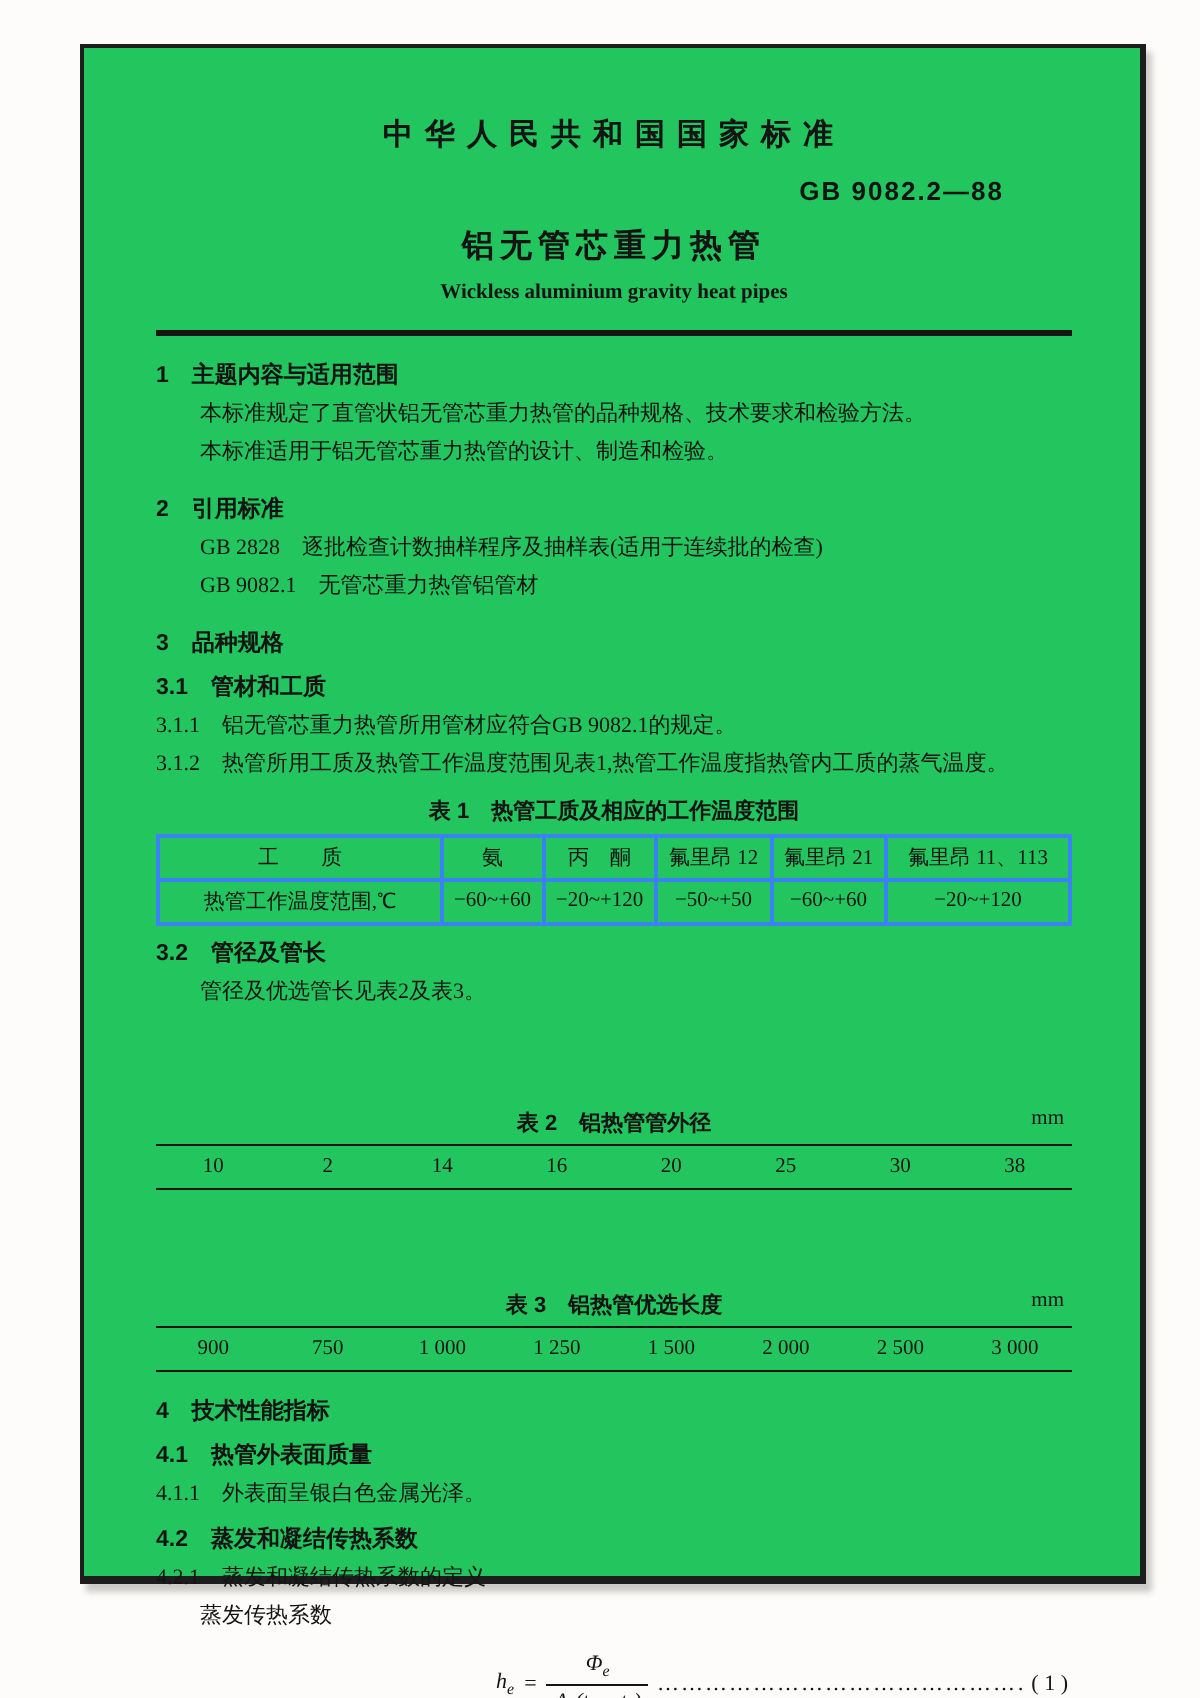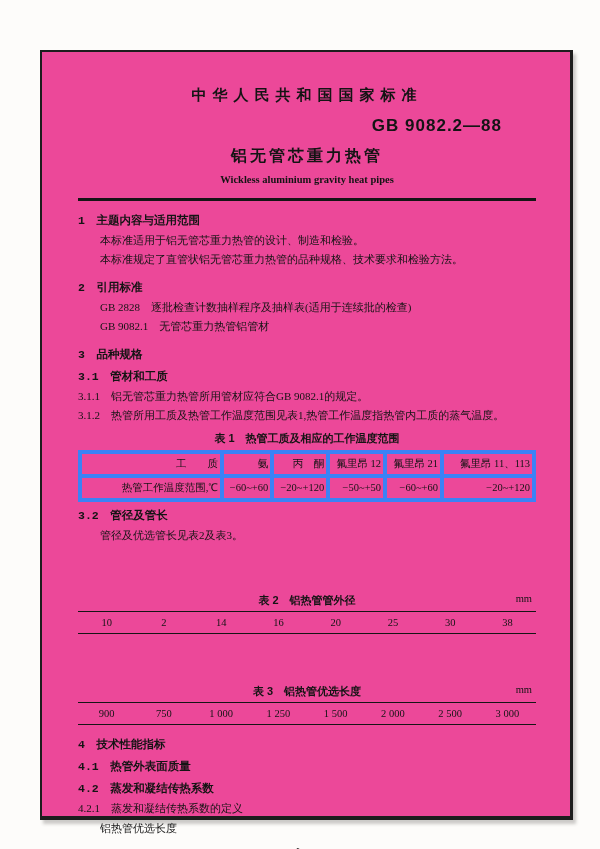--- a/index.html
+++ b/index.html
@@ -5,72 +5,72 @@
   * { margin:0; padding:0; box-sizing:border-box; }
   html,body { width:600px; height:849px; }
   body {
     background:#fdfcfa;
     font-family:"Liberation Serif", serif;
     color:#141414;
     position:relative;
     overflow:hidden;
   }
   .page {
-    position:absolute; left:40px; top:50px; width:533px; height:770px;
-    background:#ec4899;
+    position:absolute; left:40px; top:22px; width:533px; height:770px;
+    background:#22c55e;
     border:2px solid #1d1d1d;
     border-right-width:3px; border-bottom-width:4px;
     box-shadow:3px 4px 3px rgba(60,55,50,0.25);
   }
   .content { position:relative; height:100%; padding:0 34px 0 36px; }
 
   
   .std-label {
     margin-top:34px; text-align:center;
     font-size:15px; font-weight:bold; letter-spacing:6px;
   }
   .std-number {
     margin-top:11px; text-align:right; padding-right:34px;
-    font-size:17px; font-weight:bold; letter-spacing:1px;
+    font-size:13px; font-weight:bold; letter-spacing:1px;
     font-family:"Liberation Sans", sans-serif;
   }
   .doc-title {
     margin-top:10px; text-align:center;
     font-size:16px; font-weight:bold; letter-spacing:3px;
     font-family:"Liberation Sans", sans-serif;
   }
   .doc-title-en {
     margin-top:7px; text-align:center;
     font-size:10.5px; font-weight:bold;
   }
   .rule { margin-top:13px; height:3px; background:#151515; }
 
   
   .sec-h {
-    font-family:Liberation Mono, monospace;
+    font-family:Liberation Sans, sans-serif;
     font-weight:bold; font-size:11.5px; line-height:1.4;
     margin-top:12px;
   }
   .sub-h { margin-top:6px; }
   p.line { font-size:11px; line-height:1.4; margin-top:4px; }
   p.indent { text-indent:2em; }
 
   
   .tbl-caption {
     margin-top:7px; text-align:center;
     font-family:"Liberation Sans", sans-serif;
     font-weight:bold; font-size:11px;
   }
   table.t1 {
     width:100%; margin-top:4px;
     border-collapse:collapse; border:2px solid #151515;
     font-size:10.5px;
   }
   table.t1 td {
-    border:4px solid #3b82f6; text-align:right;
+    border:2px solid #3b82f6; text-align:center;
     padding:3px 2px; height:20px;margin-top:36px;
   }
   table.t1 td.lbl { width:142px; }
   table.t1 td.wide { width:92px; }
 
   
   .t23 { margin-top:4px; }
   .cap-row {
     position:relative; text-align:center; padding:2px 0 3px 0;
     font-family:"Liberation Sans", sans-serif;
@@ -122,22 +122,22 @@
 <div class="page">
   <div class="content">
 
     <div class="std-label">中华人民共和国国家标准</div>
     <div class="std-number">GB 9082.2—88</div>
     <div class="doc-title">铝无管芯重力热管</div>
     <div class="doc-title-en">Wickless aluminium gravity heat pipes</div>
     <div class="rule"></div>
 
     <div class="sec-h">1　主题内容与适用范围</div>
+    <p class="line indent">本标准规定了直管状铝无管芯重力热管的品种规格、技术要求和检验方法。</p>
     <p class="line indent">本标准适用于铝无管芯重力热管的设计、制造和检验。</p>
-    <p class="line indent">本标准规定了直管状铝无管芯重力热管的品种规格、技术要求和检验方法。</p>
 
     <div class="sec-h">2　引用标准</div>
     <p class="line indent">GB 2828　逐批检查计数抽样程序及抽样表(适用于连续批的检查)</p>
     <p class="line indent">GB 9082.1　无管芯重力热管铝管材</p>
 
     <div class="sec-h">3　品种规格</div>
     <div class="sec-h sub-h">3.1　管材和工质</div>
     <p class="line">3.1.1　铝无管芯重力热管所用管材应符合GB 9082.1的规定。</p>
     <p class="line">3.1.2　热管所用工质及热管工作温度范围见表1,热管工作温度指热管内工质的蒸气温度。</p>
 
@@ -192,23 +192,24 @@
         <span>1 250</span>
         <span>1 500</span>
         <span>2 000</span>
         <span>2 500</span>
         <span>3 000</span>
       </div>
     </div>
 
     <div class="sec-h">4　技术性能指标</div>
     <div class="sec-h sub-h">4.1　热管外表面质量</div>
+    <p class="line">4.1.1　外表面呈银白色金属光泽。</p>
     <div class="sec-h sub-h">4.2　蒸发和凝结传热系数</div>
     <p class="line">4.2.1　蒸发和凝结传热系数的定义</p>
-    <p class="line indent">铝热管优选长度</p>
+    <p class="line indent">蒸发传热系数</p>
 
     <div class="formula-row">
       <span class="f-var"><span>h</span><sub>e</sub></span>
       <span class="f-eq">=</span>
       <span class="frac">
         <span class="num"><span>Φ</span><sub>e</sub></span>
         <span class="den"><span>A</span><sub>e</sub><span>(t</span><sub>sw</sub><span>−t</span><sub>v</sub><span>)</span></span>
       </span>
       <span class="dots">……………………………………………………</span>
       <span class="eq-num">( 1 )</span>

